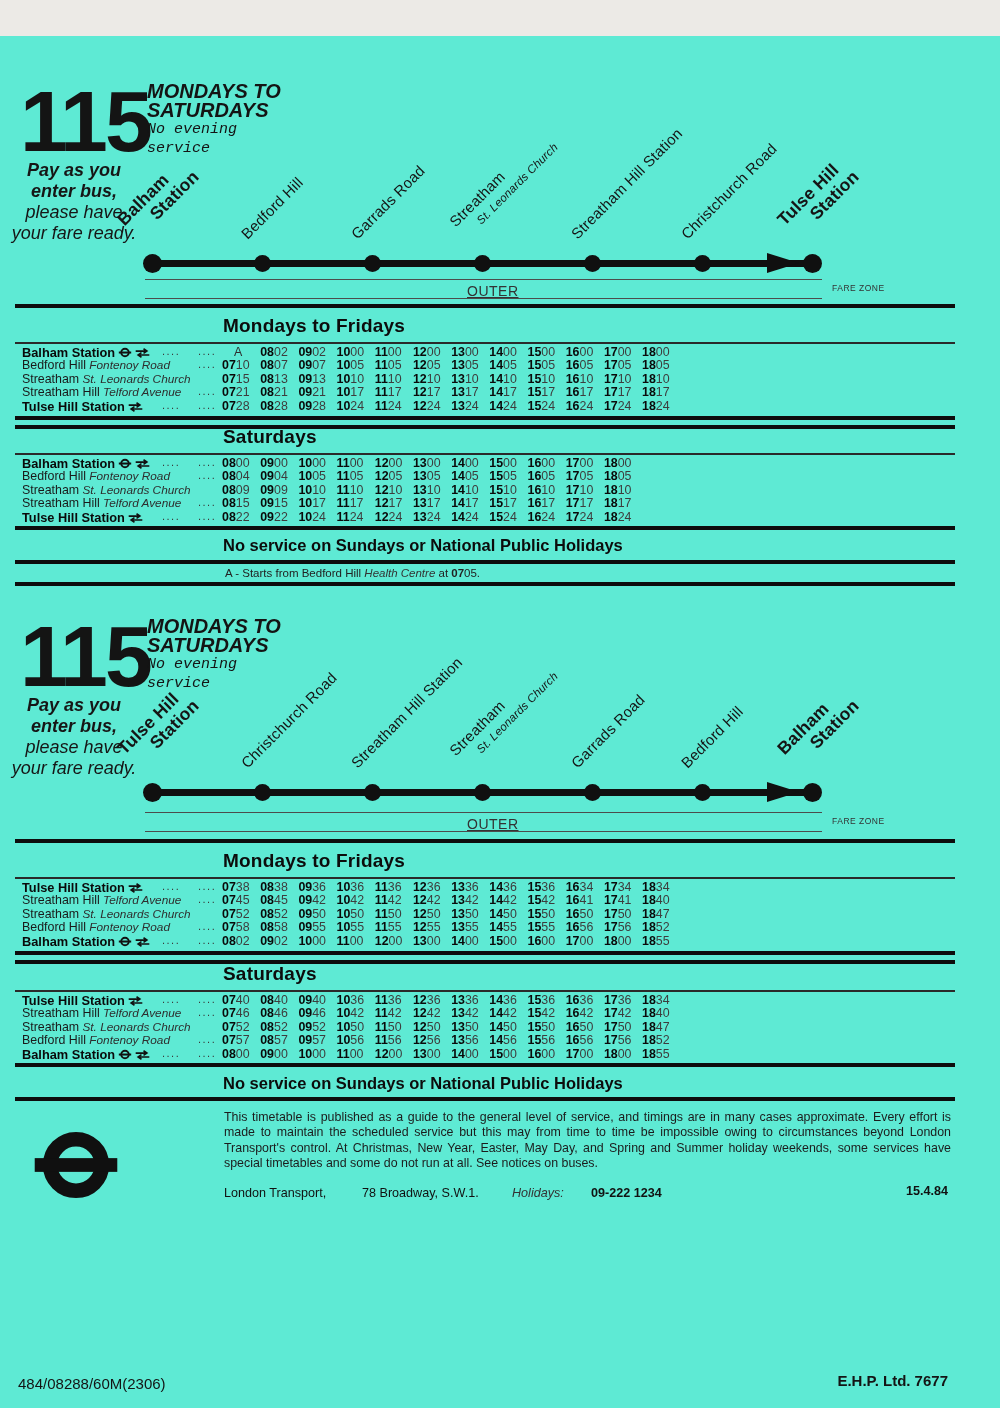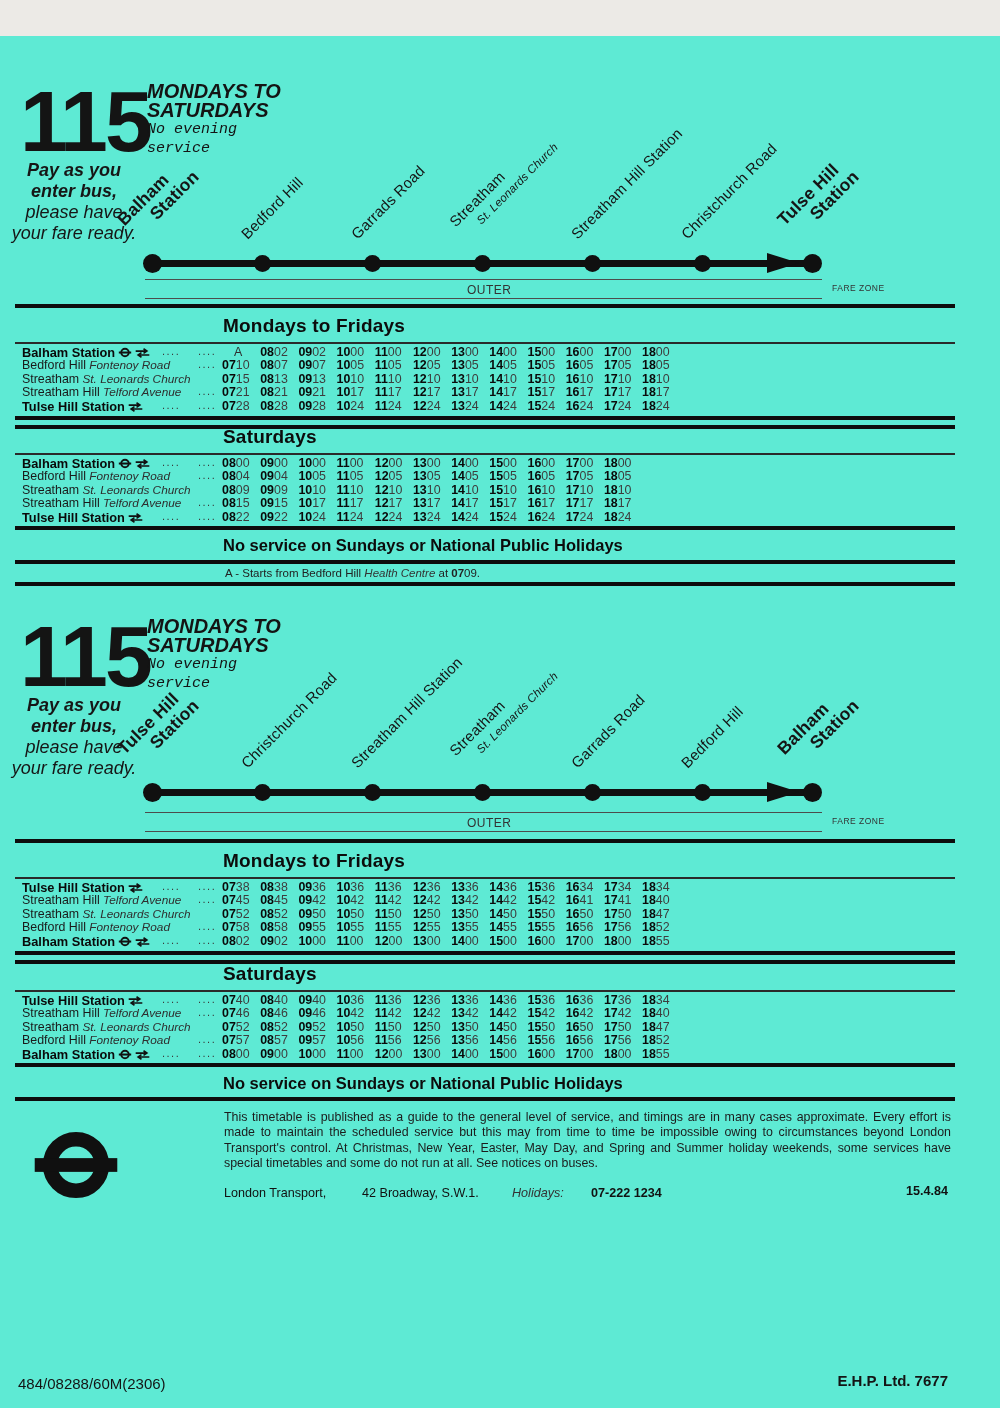--- a/index.html
+++ b/index.html
@@ -24,21 +24,21 @@
     border-top:10.5px solid transparent;border-bottom:10.5px solid transparent;}
   .rdot{position:absolute;background:#101010;border-radius:50%;}
   .stop-label{position:absolute;bottom:26px;transform:rotate(-45deg);transform-origin:0 100%;
     white-space:nowrap;font-size:15px;line-height:16.5px;color:#151515;letter-spacing:.2px;}
   .stop-label.term{font-weight:700;font-size:17.5px;line-height:18.5px;}
   .stop-label .l2{padding-left:27px;}
   .stop-label .sub2{padding-left:20px;font-size:11.5px;font-style:italic;font-weight:400;}
   
   .fare{width:700px;height:26px;}
   .fareline{position:absolute;left:0;width:677px;height:1px;background:#4c4c4c;}
-  .fare .zone{position:absolute;left:322px;top:7px;font-size:12px;letter-spacing:.5px;color:#333;}
+  .fare .zone{position:absolute;left:322px;top:7px;font-size:14px;letter-spacing:.5px;color:#333;text-decoration:underline;}
   .fare .cap{position:absolute;left:687px;top:7px;font-size:8.5px;letter-spacing:.5px;color:#333;white-space:nowrap;}
   
   .thick{position:absolute;left:15px;width:940px;height:4px;background:#0d0d0d;}
   .thin{position:absolute;left:15px;width:940px;height:1.6px;background:#2a2a2a;}
   
   .theading{position:absolute;left:223px;font-size:19px;font-weight:700;letter-spacing:.2px;color:#0c0c0c;white-space:nowrap;}
   .rows{position:absolute;left:22px;width:930px;}
   .trow{height:13.4px;line-height:13.4px;white-space:nowrap;font-size:12.4px;}
   .trow .lbl{display:inline-block;position:relative;width:200px;vertical-align:top;color:#1a1a1a;}
   .trow .lbl.b{font-weight:700;font-size:12.8px;color:#0a0a0a;}
@@ -168,21 +168,21 @@
                   <path d="M1 4.2 H17 M12.5 0.8 L17.5 4.2 L12.5 7.6"></path>
                   <path d="M21 9.8 H5 M9.5 6.4 L4.5 9.8 L9.5 13.2"></path>
                 </g>
               </svg></span><span class="leader" style="left: 140px;">....</span><span class="leader" style="left: 176px;">....</span></span><span class="cells"><span class="tcell"><b>08</b><span class="mn">22</span></span><span class="tcell"><b>09</b><span class="mn">22</span></span><span class="tcell"><b>10</b><span class="mn">24</span></span><span class="tcell"><b>11</b><span class="mn">24</span></span><span class="tcell"><b>12</b><span class="mn">24</span></span><span class="tcell"><b>13</b><span class="mn">24</span></span><span class="tcell"><b>14</b><span class="mn">24</span></span><span class="tcell"><b>15</b><span class="mn">24</span></span><span class="tcell"><b>16</b><span class="mn">24</span></span><span class="tcell"><b>17</b><span class="mn">24</span></span><span class="tcell"><b>18</b><span class="mn">24</span></span></span></div>
       </div>
     <div class="thick" style="top:490px"></div>
 
     <div class="noservice" style="top:500px">No service on Sundays or National Public Holidays</div>
     <div class="thick" style="top:524px"></div>
     <div class="footnote" style="top:531px">
-      <span>A - Starts from Bedford Hill </span><i>Health Centre</i><span> at </span><b>07</b><span>09.</span>
+      <span>A - Starts from Bedford Hill </span><i>Health Centre</i><span> at </span><b>07</b><span>05.</span>
     </div>
     <div class="thick" style="top:546px"></div>
   </section>
 
   <section class="sec" style="top:535px">
     <div class="abs routeNum" style="left:20px;top:50px">115</div>
     <div class="abs pay" style="left:8px;top:124px">
       <span class="emph">Pay as you enter bus,</span>
       <span>please have your fare ready.</span>
     </div>
@@ -290,20 +290,20 @@
 
   <div class="roundel" style="left:33px;top:1086px">
     <svg width="86" height="86" viewBox="0 0 100 100">
       <circle cx="50" cy="50" r="30" fill="none" stroke="#101010" stroke-width="17"></circle>
       <rect x="2" y="42" width="96" height="16" fill="#101010"></rect>
     </svg>
   </div>
   <div class="para" style="top:1074px">This timetable is published as a guide to the general level of service, and timings are in many cases approximate. Every effort is made to maintain the scheduled service but this may from time to time be impossible owing to circumstances beyond London Transport's control. At Christmas, New Year, Easter, May Day, and Spring and Summer holiday weekends, some services have special timetables and some do not run at all. See notices on buses.</div>
   <div class="addr">
     <span style="left:224px;top:1150px;font-weight:400">London Transport,</span>
-    <span style="left:362px;top:1150px">42 Broadway, S.W.1.</span>
+    <span style="left:362px;top:1150px">78 Broadway, S.W.1.</span>
     <span style="left:512px;top:1150px;font-style:italic;color:#333">Holidays:</span>
-    <span style="left:591px;top:1150px;font-weight:700">07-222 1234</span>
+    <span style="left:591px;top:1150px;font-weight:700">09-222 1234</span>
     <span style="right:52px;top:1148px;font-weight:700">15.4.84</span>
   </div>
   <div class="codes" style="left:18px;top:1339px">484/08288/60M(2306)</div>
   <div class="codes b" style="right:52px;top:1336px">E.H.P. Ltd. 7677</div>
 </div>
 
 </body></html>

